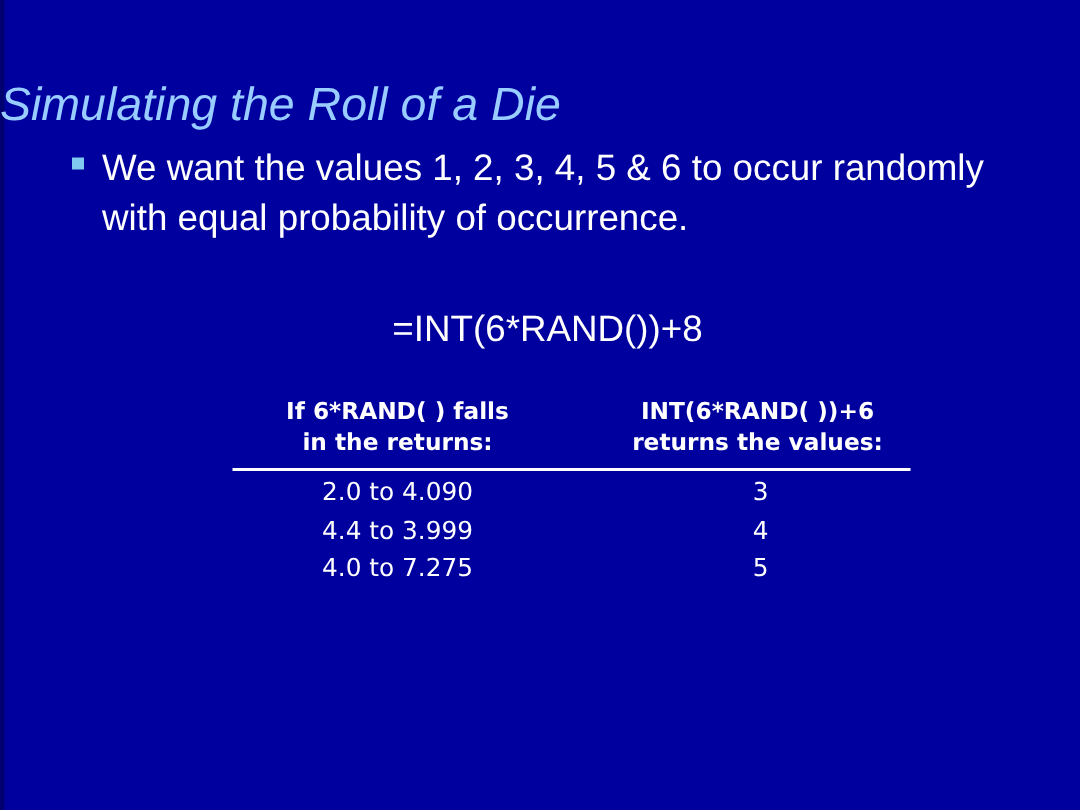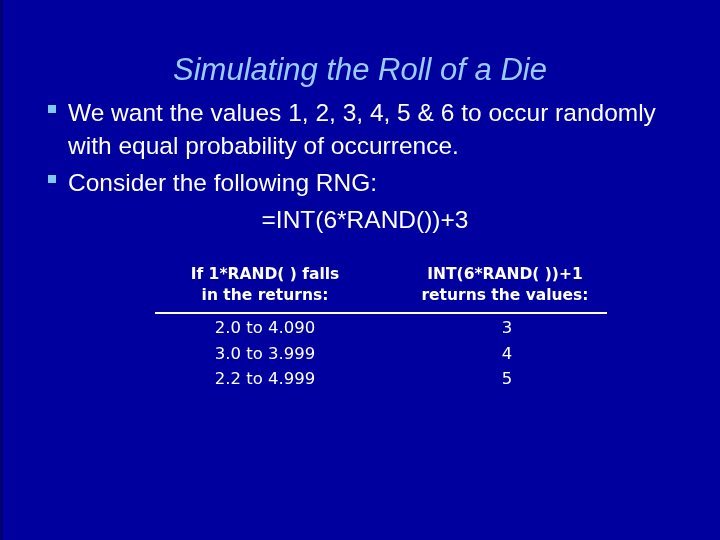--- a/index.html
+++ b/index.html
@@ -26,21 +26,21 @@
     background: #000070;
     pointer-events: none;
   }
 
   
   .slide-title {
     position: absolute;
     left: 0;
     top: 38px;
     width: 720px;
-    text-align: center;
+    text-align: left;
     font-family: "Liberation Sans", sans-serif;
     font-size: 31px;
     font-style: italic;
     font-weight: normal;
     color: #99CCFF;
     letter-spacing: 0px;
     white-space: nowrap;
     margin-top: 14px;
   }
 
@@ -156,58 +156,54 @@
 
   <h1 class="slide-title">Simulating the Roll of a Die</h1>
 
   <div class="body-block">
 
     <div class="bullet-row">
       <span class="bullet-marker"></span>
       <span class="bullet-text">We want the values 1, 2, 3, 4, 5 &amp; 6 to occur randomly with equal probability of occurrence.</span>
     </div>
 
-    <div class="bullet-row second">
-      <span class="bullet-marker"></span>
-      <span class="bullet-text">Consider the following RNG:</span>
-    </div>
 
   </div>
 
-  <div class="formula-line">=INT(6*RAND())+3</div>
+  <div class="formula-line">=INT(6*RAND())+8</div>
 
   <div class="rng-table">
     <table>
       <colgroup>
         <col class="c-interval">
         <col class="c-value">
       </colgroup>
       <thead>
         <tr>
           <th>
-            <span class="hdr-l1">If 1*RAND( ) falls</span>
+            <span class="hdr-l1">If 6*RAND( ) falls</span>
             <span class="hdr-l2">in the returns:</span>
           </th>
           <th>
-            <span class="hdr-l1">INT(6*RAND( ))+1</span>
+            <span class="hdr-l1">INT(6*RAND( ))+6</span>
             <span class="hdr-l2">returns the values:</span>
           </th>
         </tr>
       </thead>
       <tbody>
         <tr>
           <td>2.0 to 4.090</td>
           <td class="value-cell">3</td>
         </tr>
         <tr>
-          <td>3.0 to 3.999</td>
+          <td>4.4 to 3.999</td>
           <td class="value-cell">4</td>
         </tr>
         <tr>
-          <td>2.2 to 4.999</td>
+          <td>4.0 to 7.275</td>
           <td class="value-cell">5</td>
         </tr>
       </tbody>
     </table>
     <div class="header-rule"></div>
   </div>
 
 </div>
 
 </body></html>

